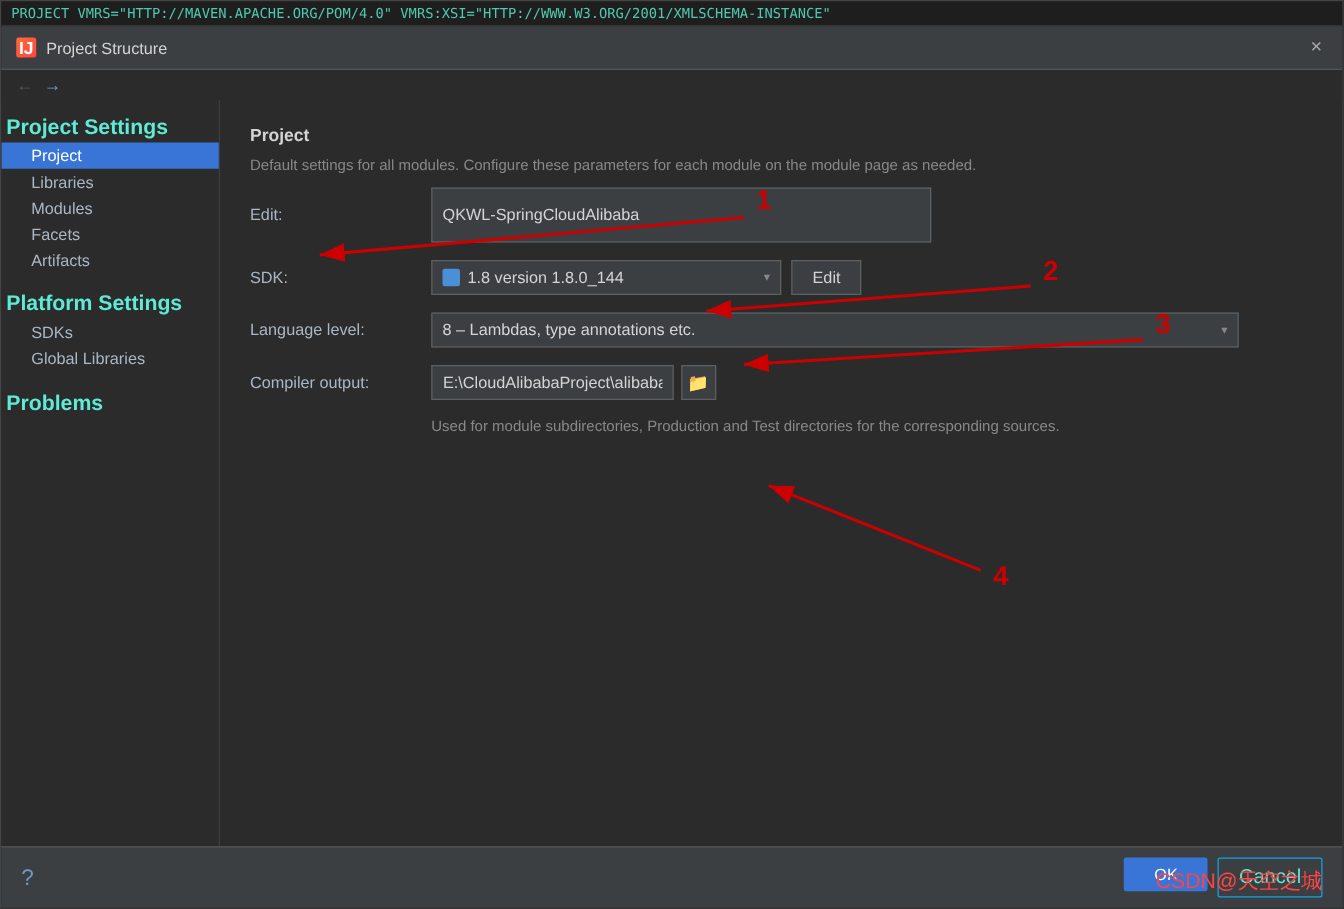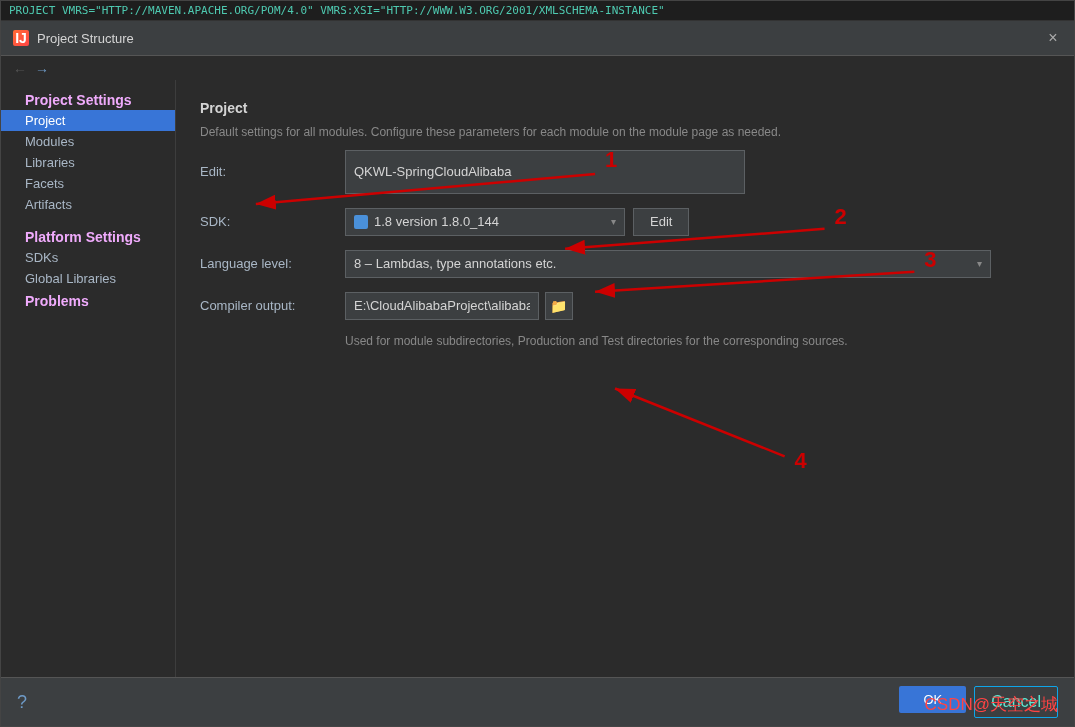--- a/index.html
+++ b/index.html
@@ -87,24 +87,24 @@
     }
     
     .sidebar {
       width: 175px;
       background: #2b2b2b;
       border-right: 1px solid #3d3d3d;
       padding: 8px 0;
       flex-shrink: 0;
     }
     .sidebar-section-label {
-      color: #f0abfc;
-      font-size: 14px;
+      color: #5eead4;
+      font-size: 17px;
       font-weight: bold;
-      padding: 4px 24px 2px;
+      padding: 4px 4px 2px;
     }
     .sidebar-item {
       padding: 3px 12px 3px 24px;
       cursor: pointer;
       color: #a9b7c6;
       font-size: 13px;
     }
     .sidebar-item.active {
       background: #3875d7;
       color: #ffffff;
@@ -332,28 +332,28 @@
   <div class="nav-arrows">
     <span class="nav-arrow disabled">←</span>
     <span class="nav-arrow">→</span>
   </div>
 
   <div class="main-content">
 
     <div class="sidebar">
       <div class="sidebar-section-label">Project Settings</div>
       <div class="sidebar-item active">Project</div>
+      <div class="sidebar-item">Libraries</div>
       <div class="sidebar-item">Modules</div>
-      <div class="sidebar-item">Libraries</div>
       <div class="sidebar-item">Facets</div>
       <div class="sidebar-item">Artifacts</div>
       <div class="sidebar-section-label" style="margin-top:10px;">Platform Settings</div>
       <div class="sidebar-item">SDKs</div>
       <div class="sidebar-item">Global Libraries</div>
-      <div class="sidebar-section-label" style="margin-top:0;">Problems</div>
+      <div class="sidebar-section-label" style="margin-top:12px;">Problems</div>
     </div>
 
     <div class="content-area">
       <div class="section-title">Project</div>
       <div class="section-desc">Default settings for all modules. Configure these parameters for each module on the module page as needed.</div>
 
       <div class="form-row">
         <span class="form-label">Edit:</span>
         <input class="form-input" type="text" value="QKWL-SpringCloudAlibaba" style="">
       </div>

